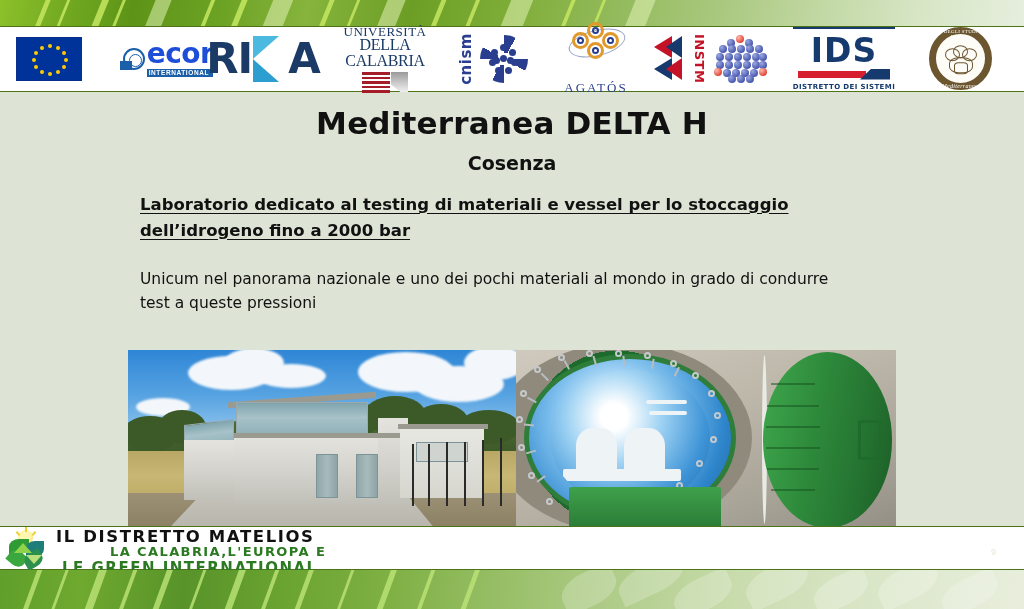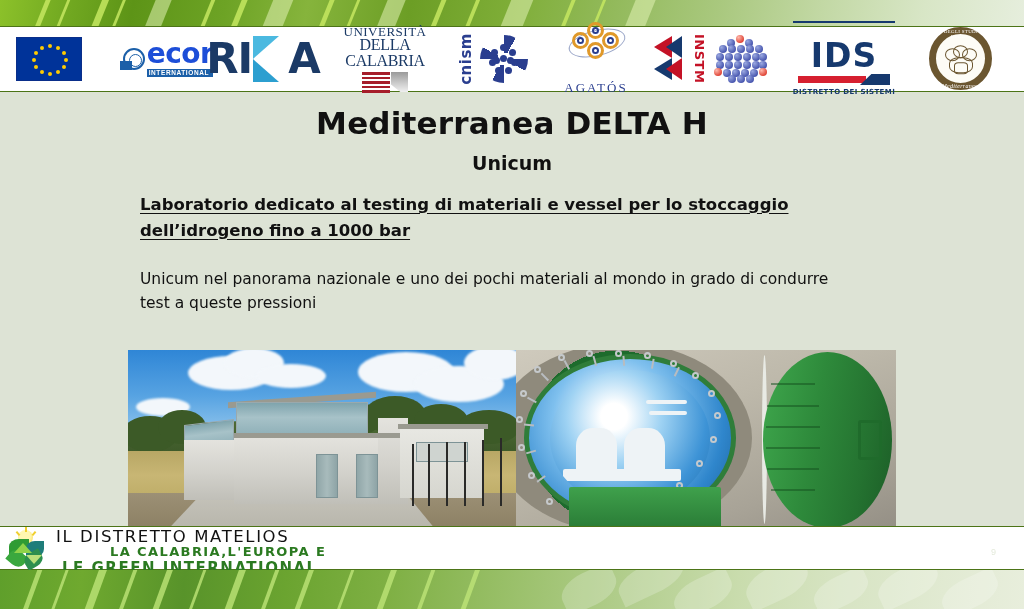--- a/index.html
+++ b/index.html
@@ -248,21 +248,21 @@
     background: radial-gradient(circle at 32% 30%, #ffb9ad, #e0483a 70%);
   }
 
   
   .ids { text-align: center; }
   .ids-word {
     font-family: "DejaVu Sans", sans-serif;
     font-size: 33px; font-weight: 700; color: #16396e;
     letter-spacing: 1px; line-height: 1;
     border-top: 2.5px solid #16396e;
-    padding-top: 16px;
+    padding-top: 5px;
   }
   .ids-slash {
     position: relative;
     width: 92px; height: 11px;
     margin: 2px auto 0;
   }
   .ids-slash .red {
     position: absolute; left: 0; top: 2px;
     width: 68px; height: 7px; background: #d62030;
   }
@@ -553,21 +553,21 @@
   .fl-arrow {
     position: absolute;
     width: 0; height: 0;
   }
   .footer-text {
     position: absolute;
     left: 56px; top: 1px;
   }
   .ft-l1 {
     font-family: "DejaVu Sans", sans-serif;
-    font-weight: 400;
+    font-weight: 700;
     font-size: 16.5px;
     color: #111111;
     letter-spacing: 1.6px;
     line-height: 1.05;
   }
   .ft-l2 {
     font-family: "DejaVu Sans", sans-serif;
     font-weight: 700;
     font-size: 13px;
     color: #2b7a21;
@@ -797,24 +797,24 @@
           <span class="leaf" style="left:10px; top:0px;  width:13px; height:11px;"></span>
           <span class="leaf" style="left:6px;  top:12px; width:22px; height:14px; border-radius:40%;"></span>
           <span class="leaf" style="left:11px; top:17px; width:12px; height:10px; border-radius:30%;"></span>
         </div>
         <div class="medit-txt-bot">Mediterranea</div>
       </div>
     </div>
   </div>
 
   <div class="title">Mediterranea DELTA H</div>
-  <div class="subtitle">Unicum</div>
+  <div class="subtitle">Cosenza</div>
 
   <div class="body-heading">
-    <span>Laboratorio dedicato al testing di materiali e vessel per lo stoccaggio dell’idrogeno fino a 1000 bar</span>
+    <span>Laboratorio dedicato al testing di materiali e vessel per lo stoccaggio dell’idrogeno fino a 2000 bar</span>
   </div>
   <div class="body-text">Unicum nel panorama nazionale e uno dei pochi materiali al mondo in grado di condurre test a queste pressioni</div>
 
   <div class="photos">
 
     <div class="photo photo-left">
       <div class="sky"></div>
       <div class="cloud" style="left:60px;  top:6px;  width:86px; height:34px;"></div>
       <div class="cloud" style="left:96px;  top:-2px; width:60px; height:30px;"></div>
       <div class="cloud" style="left:128px; top:14px; width:70px; height:24px;"></div>

